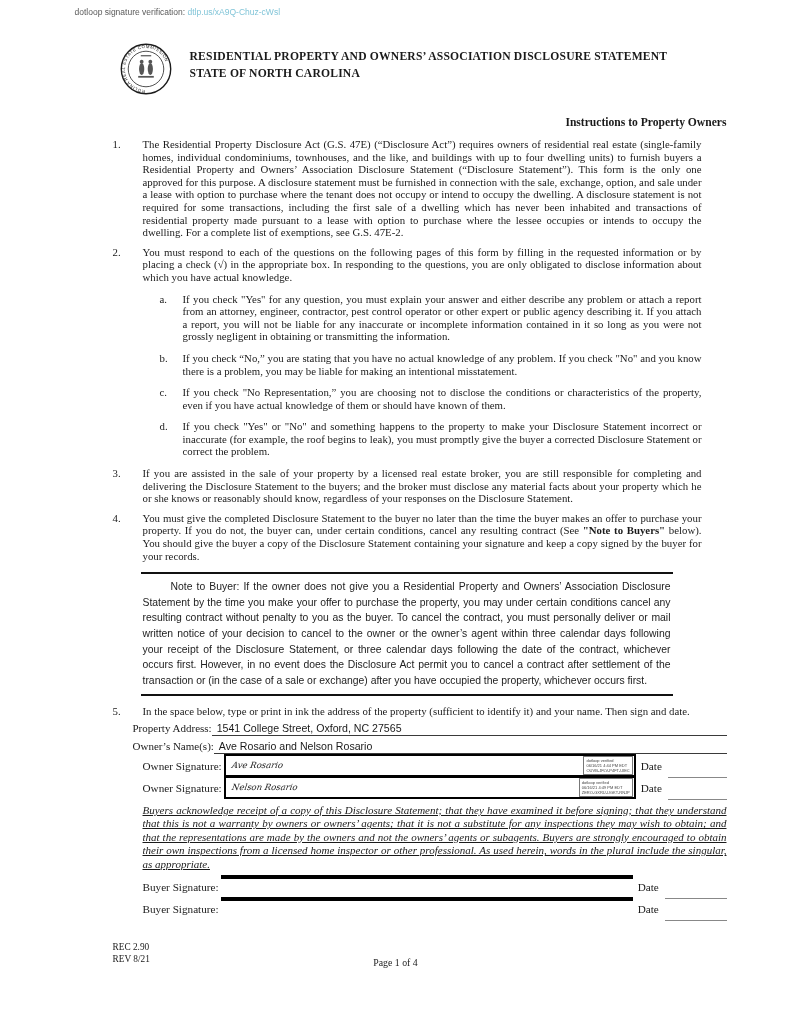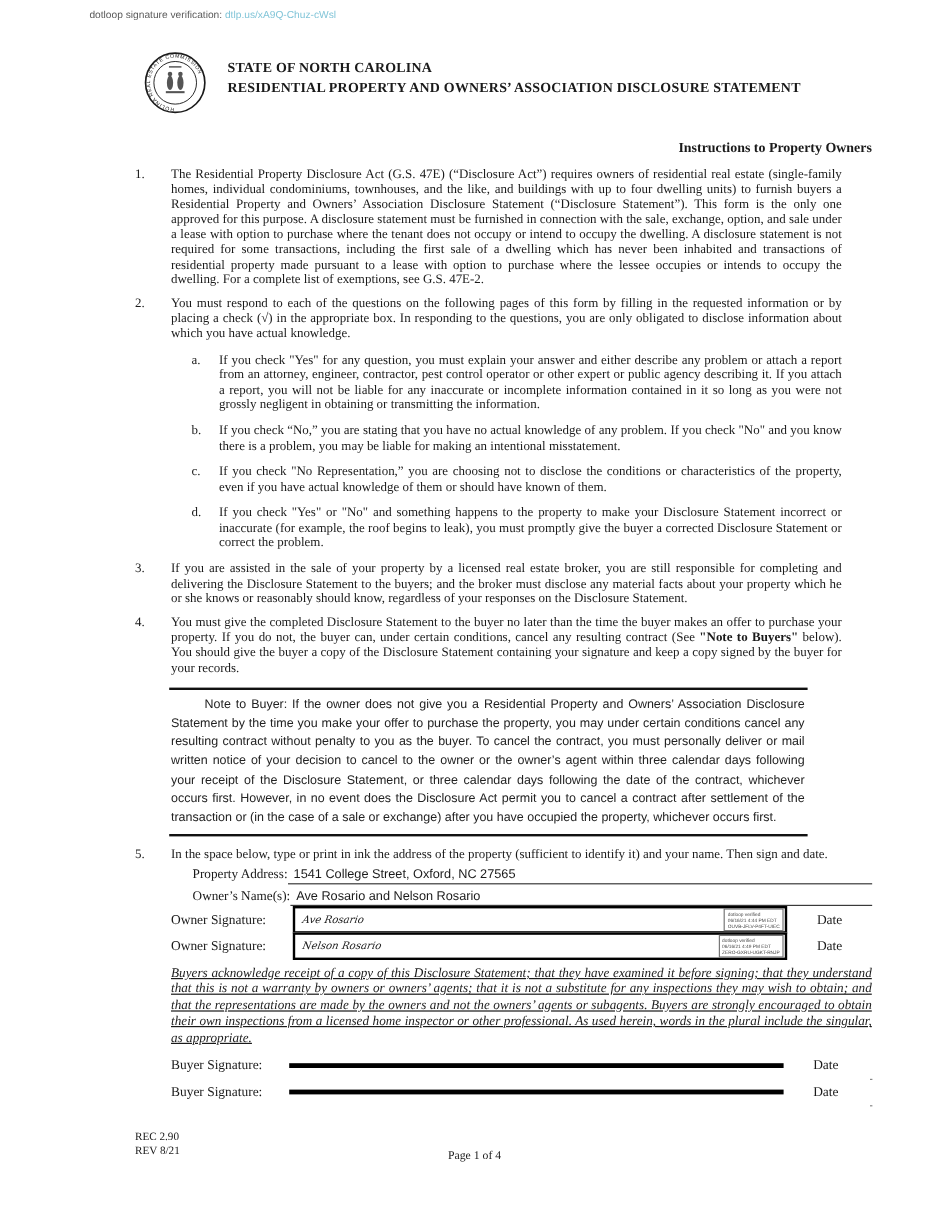--- a/index.html
+++ b/index.html
@@ -79,21 +79,21 @@
     font-size: 10.4px;
     line-height: 15.6px;
     text-align: justify;
     text-indent: 28px;
     color: #222;
   }
   
   .field-row {
     display: flex;
     align-items: flex-start;
-    margin-left: 96px;
+    margin-left: 68px;
     margin-top: 3px;
     font-size: 11px;
     line-height: 15px;
   }
   .field-label { flex: 0 0 auto; white-space: nowrap; }
   .field-line {
     flex: 1 1 auto;
     border-bottom: 1.4px solid #3a3a3a;
     padding: 0 0 0 5px;
     font-family: "Liberation Sans", sans-serif;
@@ -105,24 +105,23 @@
   .ack {
     margin: 6px 0 4px 78px;
     font-style: italic;
     font-size: 11px;
     line-height: 13.2px;
     text-align: justify;
   }
   
   .sig-row {
     display: flex;
-    align-items: center;
+    align-items: flex-start;
     margin-left: 78px;
     height: 24px;
-    gap: 20px;
   }
   .sig-row + .sig-row { margin-top: -2px; }
   .sig-label {
     flex: 0 0 auto;
     font-size: 11.2px;
     align-self: center;
     white-space: nowrap;
   }
   .sig-box {
     flex: 0 0 auto;
@@ -213,22 +212,22 @@
         </text>
         <ellipse cx="25" cy="30" rx="3" ry="7" fill="#555"></ellipse>
         <ellipse cx="35" cy="30" rx="3" ry="7" fill="#555"></ellipse>
         <circle cx="25" cy="21.5" r="2.2" fill="#555"></circle>
         <circle cx="35" cy="21.5" r="2.2" fill="#555"></circle>
         <rect x="21" y="38" width="18" height="2" fill="#555"></rect>
         <rect x="24" y="14" width="12" height="1.4" fill="#555"></rect>
       </svg>
     </div>
     <div class="titles">
+      <div>RESIDENTIAL PROPERTY  AND OWNERS’ ASSOCIATION DISCLOSURE STATEMENT</div>
       <div>STATE OF NORTH CAROLINA</div>
-      <div>RESIDENTIAL PROPERTY  AND OWNERS’ ASSOCIATION DISCLOSURE STATEMENT</div>
     </div>
   </div>
 
   <div class="instructions-heading">Instructions to Property Owners</div>
 
   <div class="content">
 
     <div class="item"><span class="num">1.</span><span>The Residential Property Disclosure Act (G.S. 47E) (“Disclosure Act”) requires owners of residential real estate (single-family homes, individual condominiums, townhouses, and the like, and buildings with up to four dwelling units) to furnish buyers a Residential Property and Owners’ Association Disclosure Statement (“Disclosure Statement”). This form is the only one approved for this purpose. A disclosure statement must be furnished in connection with the sale, exchange, option, and sale under a lease with option to purchase where the tenant does not occupy or intend to occupy the dwelling.  A disclosure statement is not required for some transactions, including the first sale of a dwelling which has never been inhabited and transactions of residential property made pursuant to a lease with option to purchase where the lessee occupies or intends to occupy the dwelling.  For a complete list of exemptions, see G.S. 47E-2.</span></div>
 
     <div class="item"><span class="num">2.</span><span>You must respond to each of the questions on the following pages of this form by filling in the requested information or by placing a check (√)  in the appropriate box.  In responding to the questions, you are only obligated to disclose information about which you have actual knowledge.</span></div>

